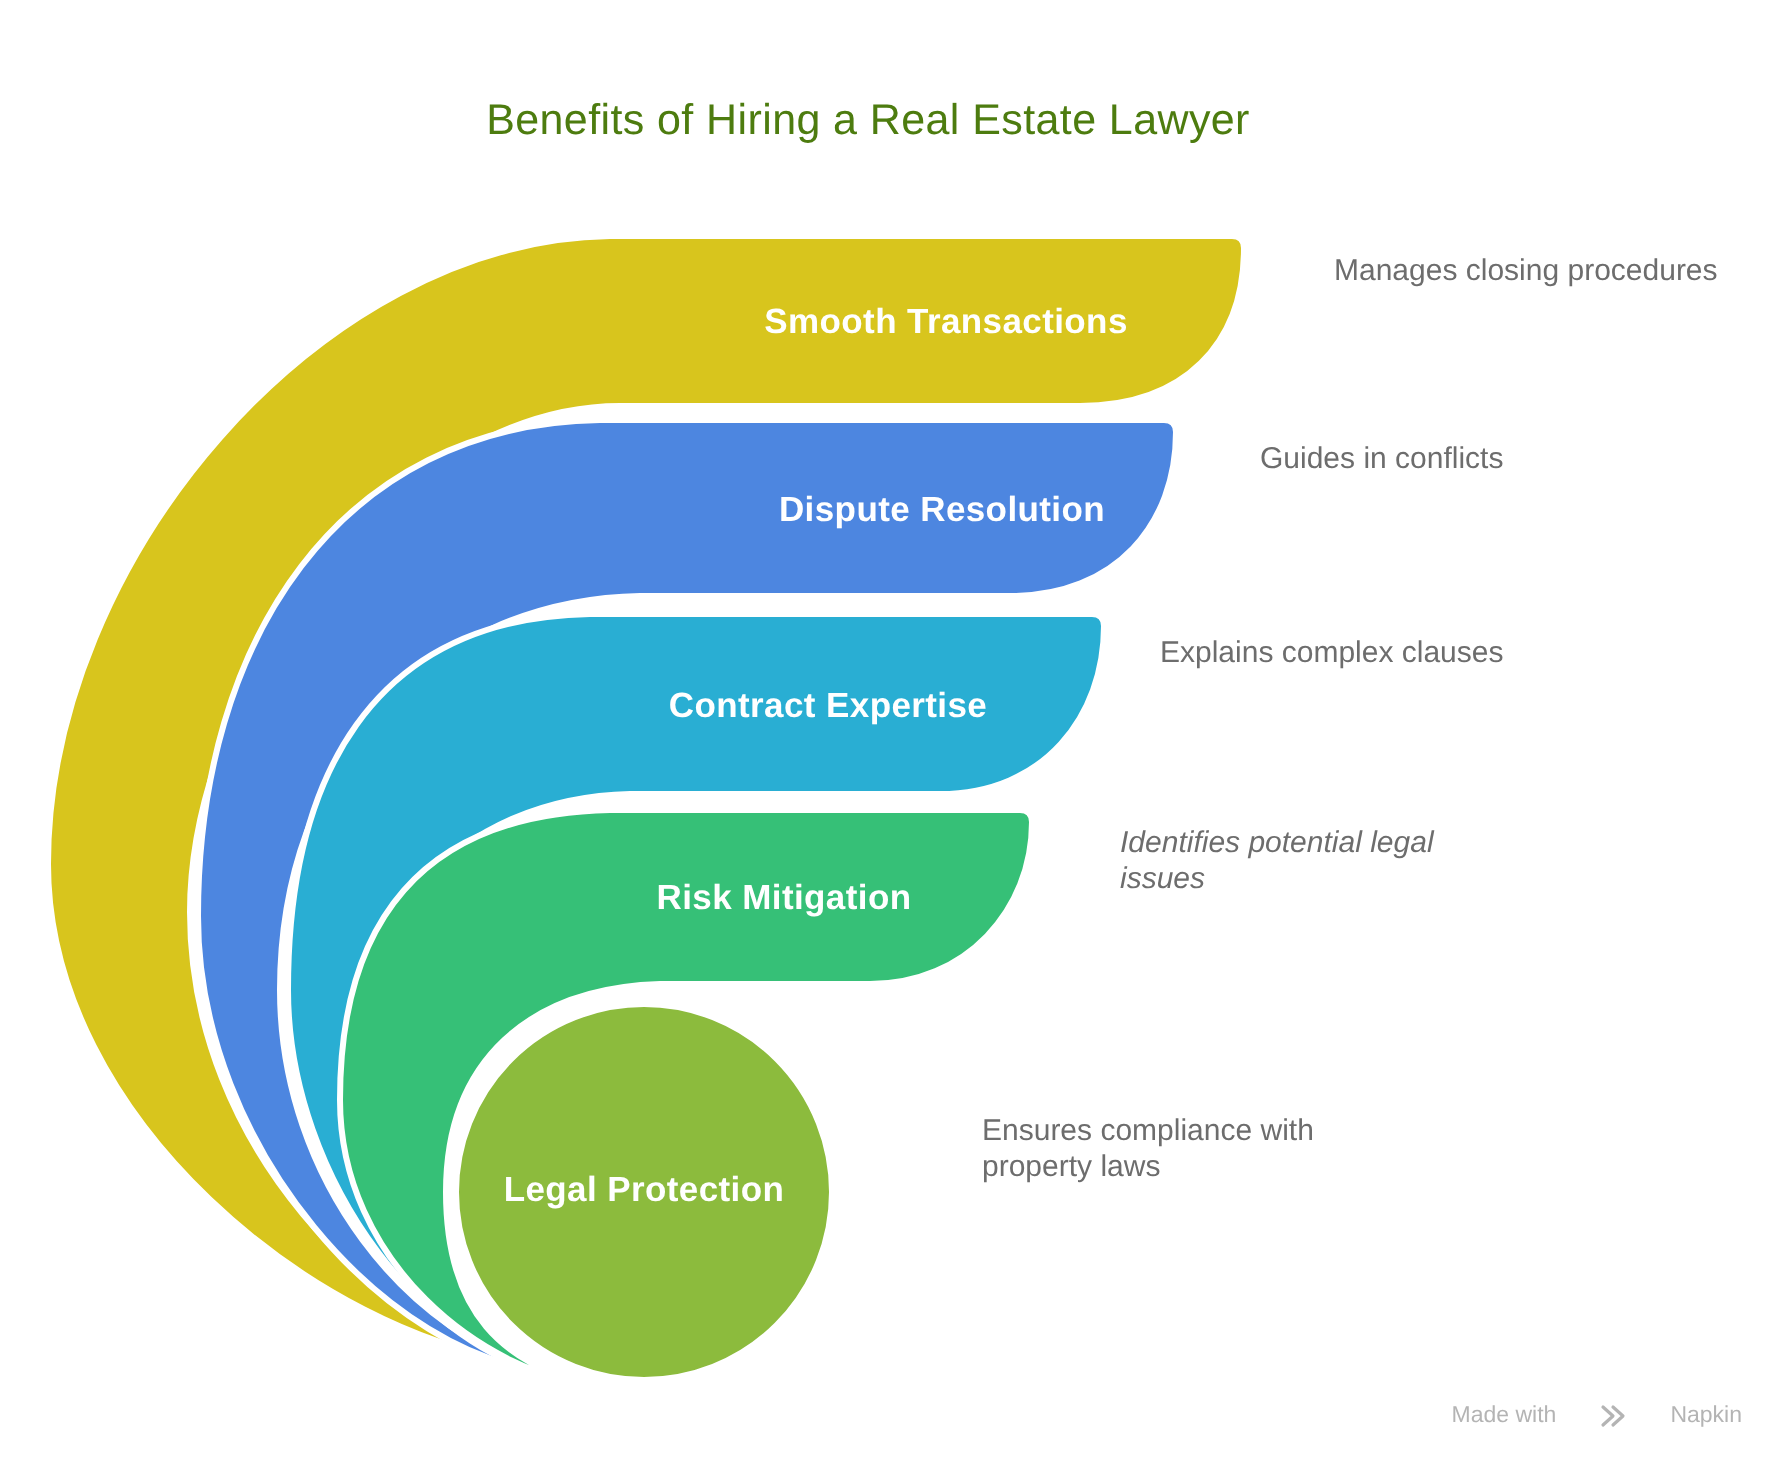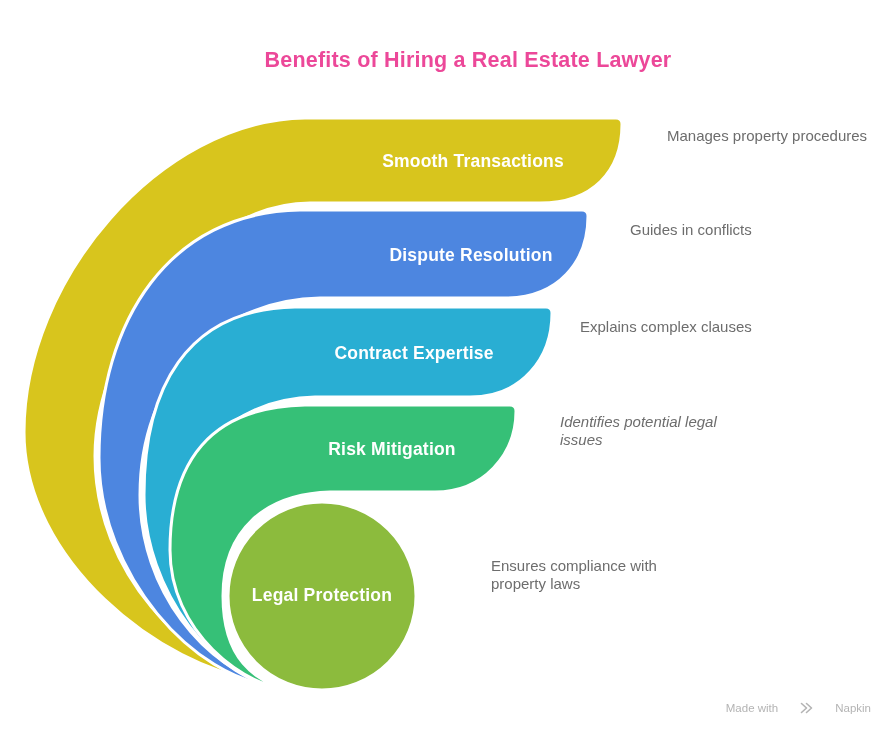--- a/index.html
+++ b/index.html
@@ -6,23 +6,23 @@
   .stage{
     position:relative;
     width:887px;height:739px;
     background:#ffffff;
     overflow:hidden;
     font-family:"Liberation Sans", sans-serif;
   }
   .diagram-svg{position:absolute;left:0;top:0;width:887px;height:739px;}
   .page-title{
     position:absolute;
-    left:468px;top:48px;
+    left:434px;top:48px;
     transform:translateX(-50%);
-    font-size:21.5px;font-weight:bold;color:#ec4899;
+    font-size:21.5px;font-weight:normal;color:#4d7c0f;
     letter-spacing:0.2px;white-space:nowrap;
   }
   .band-label{
     position:absolute;
     transform:translate(-50%,-50%);
     color:#ffffff;font-weight:bold;font-size:17.5px;
     letter-spacing:0.2px;white-space:nowrap;
     text-align:center;
   }
   .lbl-0{left:473px;top:161px;}
@@ -95,21 +95,21 @@
   </svg>
 
   <div class="page-title">Benefits of Hiring a Real Estate Lawyer</div>
 
   <div class="band-label lbl-0">Smooth Transactions</div>
   <div class="band-label lbl-1">Dispute Resolution</div>
   <div class="band-label lbl-2">Contract Expertise</div>
   <div class="band-label lbl-3">Risk Mitigation</div>
   <div class="band-label lbl-c">Legal Protection</div>
 
-  <div class="annotation ann-0">Manages property procedures</div>
+  <div class="annotation ann-0">Manages closing procedures</div>
   <div class="annotation ann-1">Guides in conflicts</div>
   <div class="annotation ann-2">Explains complex clauses</div>
   <div class="annotation ann-3">Identifies potential legal issues</div>
   <div class="annotation ann-c">Ensures compliance with property laws</div>
 
   <div class="made-with">
     <span>Made with</span>
     <svg class="napkin-icon" viewBox="0 0 13 12" aria-hidden="true">
       <path d="M1.5 1.5 L6.5 6 L1.5 10.5" fill="none" stroke="#b4b4b4" stroke-width="1.6" stroke-linecap="round" stroke-linejoin="round"></path>
       <path d="M6.5 1.5 L11.5 6 L6.5 10.5" fill="none" stroke="#b4b4b4" stroke-width="1.6" stroke-linecap="round" stroke-linejoin="round"></path>

